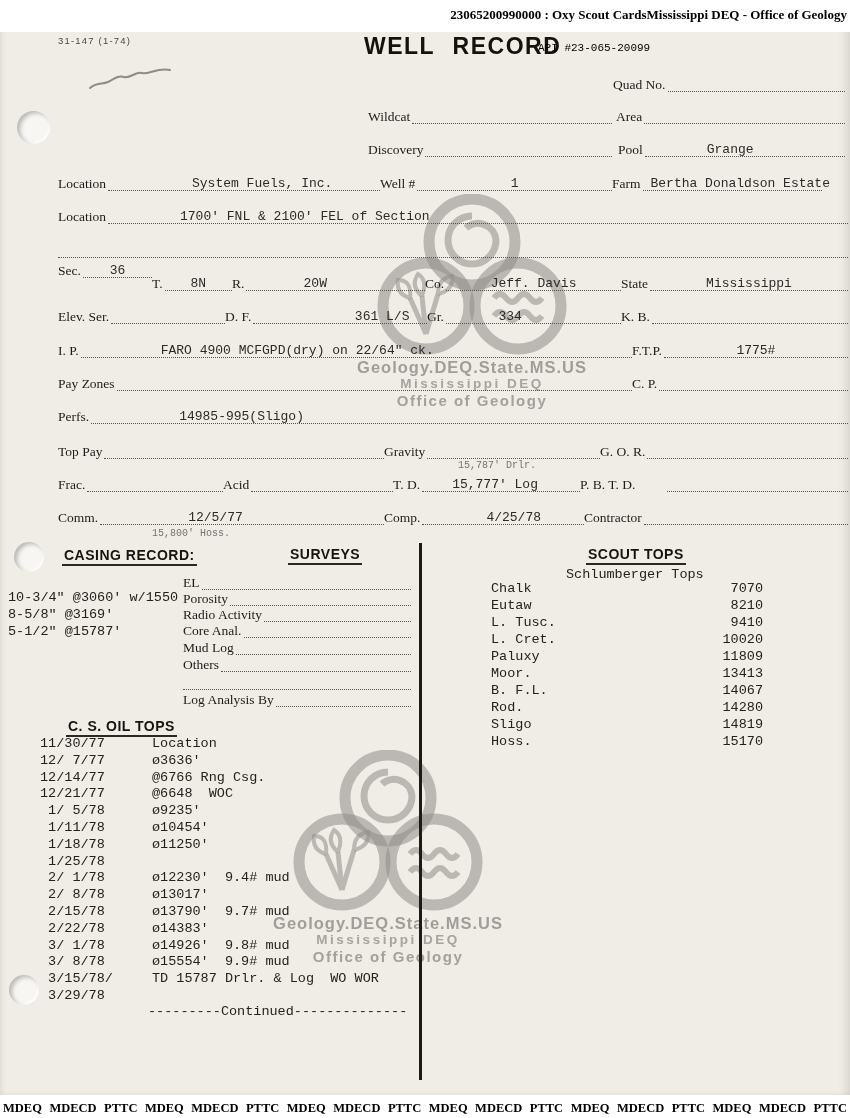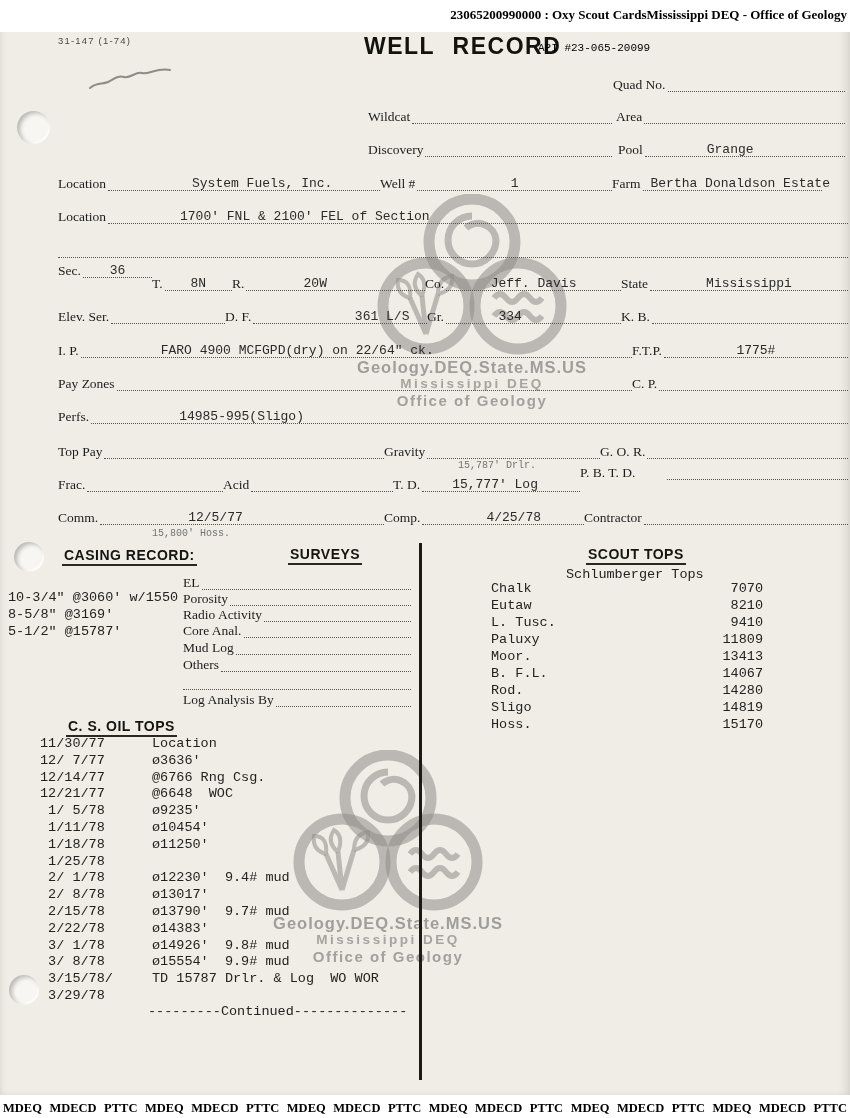--- a/index.html
+++ b/index.html
@@ -273,21 +273,21 @@
   <div class="fl" style="left:223px;top:474px;width:170px;">
     <span class="lbl">Acid</span>
     <span class="dots"></span>
   </div>
   <div class="fl" style="left:393px;top:474px;width:187px;">
     <span class="lbl">T. D.</span>
     <span class="dots">
         <span class="val" style="left:30px;">15,777' Log</span>
       </span>
   </div>
-  <div class="fl" style="left:580px;top:462px;width:268px;gap:30px;">
+  <div class="fl" style="left:580px;top:474px;width:268px;gap:30px;">
     <span class="lbl">P. B. T. D.</span>
     <span class="dots"></span>
   </div>
 
   <div class="fl" style="left:58px;top:507px;width:326px;">
     <span class="lbl">Comm.</span>
     <span class="dots">
         <span class="val" style="left:88px;">12/5/77</span>
       </span>
   </div>
@@ -354,20 +354,24 @@
       </div>
     <div class="st-row">
         <span>Eutaw</span>
         <span>8210</span>
       </div>
     <div class="st-row">
         <span>L. Tusc.</span>
         <span>9410</span>
       </div>
     <div class="st-row">
+        <span>L. Cret.</span>
+        <span>10020</span>
+      </div>
+    <div class="st-row">
         <span>Paluxy</span>
         <span>11809</span>
       </div>
     <div class="st-row">
         <span>Moor.</span>
         <span>13413</span>
       </div>
     <div class="st-row">
         <span>B. F.L.</span>
         <span>14067</span>

